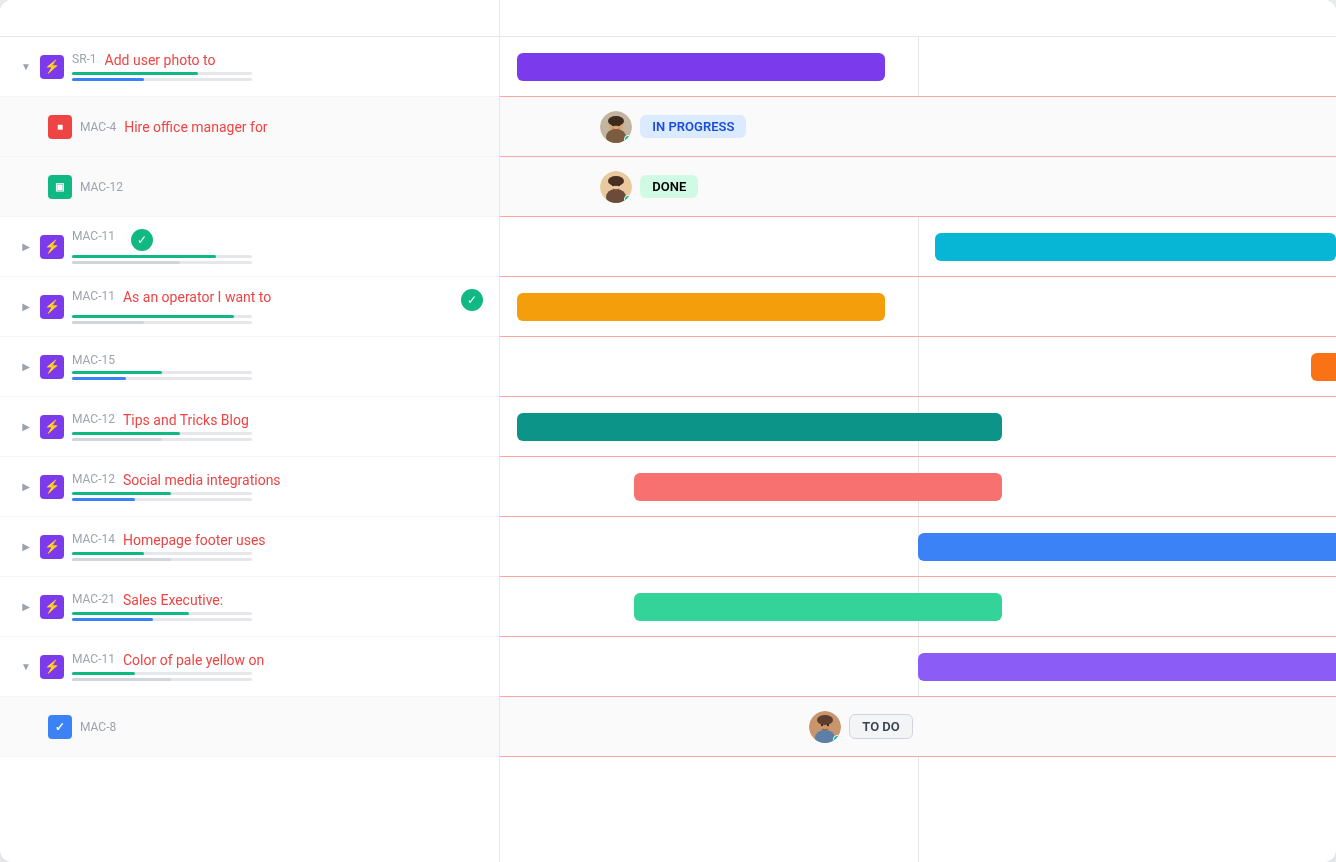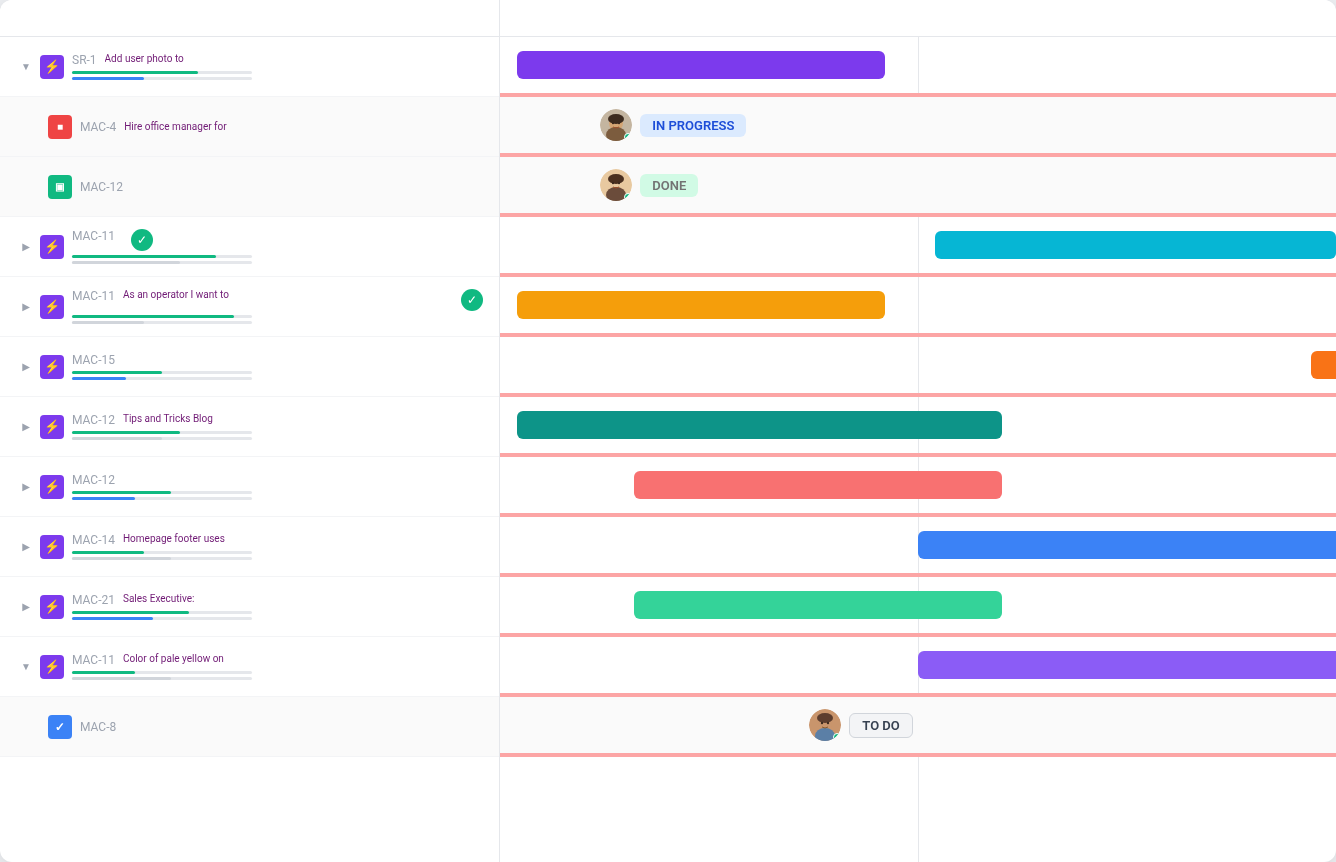--- a/index.html
+++ b/index.html
@@ -105,22 +105,22 @@
     .icon-badge.green { background: #10b981; }
     .icon-badge.blue { background: #3b82f6; }
     .epic-id {
       font-size: 12px;
       color: #9ca3af;
       margin-right: 8px;
       white-space: nowrap;
       flex-shrink: 0;
     }
     .epic-title {
-      font-size: 10px;
-      color: #701a75;
+      font-size: 14px;
+      color: #ef4444;
       flex: 1;
       white-space: nowrap;
       overflow: hidden;
       text-overflow: ellipsis;
     }
     .check-badge {
       width: 22px;
       height: 22px;
       background: #10b981;
       border-radius: 50%;
@@ -148,21 +148,21 @@
     .gantt-area {
       flex: 1;
       position: relative;
       overflow: hidden;
     }
     .gantt-rows {
       position: relative;
     }
     .gantt-row {
       height: 60px;
-      border-bottom: 4px solid #fca5a5;
+      border-bottom: 1px solid #fca5a5;
       position: relative;
       display: flex;
       align-items: center;
     }
     .gantt-divider {
       position: absolute;
       top: 0;
       bottom: 0;
       width: 1px;
       background: #e5e7eb;
@@ -205,21 +205,21 @@
       border-radius: 6px;
       font-size: 13px;
       font-weight: 600;
     }
     .status-badge.in-progress {
       background: #dbeafe;
       color: #1d4ed8;
     }
     .status-badge.done {
       background: #d1fae5;
-      color: #737373;
+      color: #000000;
     }
     .status-badge.todo {
       background: #f3f4f6;
       color: #374151;
       border: 1px solid #d1d5db;
     }
     
     .gantt-row.sub {
       background: #fafafa;
     }
@@ -354,20 +354,21 @@
     </div>
         </div>
         <div class="epic-row">
           <div class="expand-btn collapsed"></div>
           <div class="icon-badge purple">
             <span style="color:white;font-size:13px;">⚡</span>
           </div>
           <div class="epic-content">
       <div class="epic-top">
         <span class="epic-id">MAC-12</span>
+        <span class="epic-title">Social media integrations</span>
 
       </div>
       <div style="display:flex;flex-direction:column;gap:3px;margin-top:4px;">
               <div style="height:3px;background:#e5e7eb;border-radius:2px;width:180px;position:relative;">
       <div style="height:100%;width:55%;background:#10b981;border-radius:2px;"></div>
     </div>
               <div style="height:3px;background:#e5e7eb;border-radius:2px;width:180px;position:relative;">
       <div style="height:100%;width:35%;background:#3b82f6;border-radius:2px;"></div>
     </div>
             </div>

